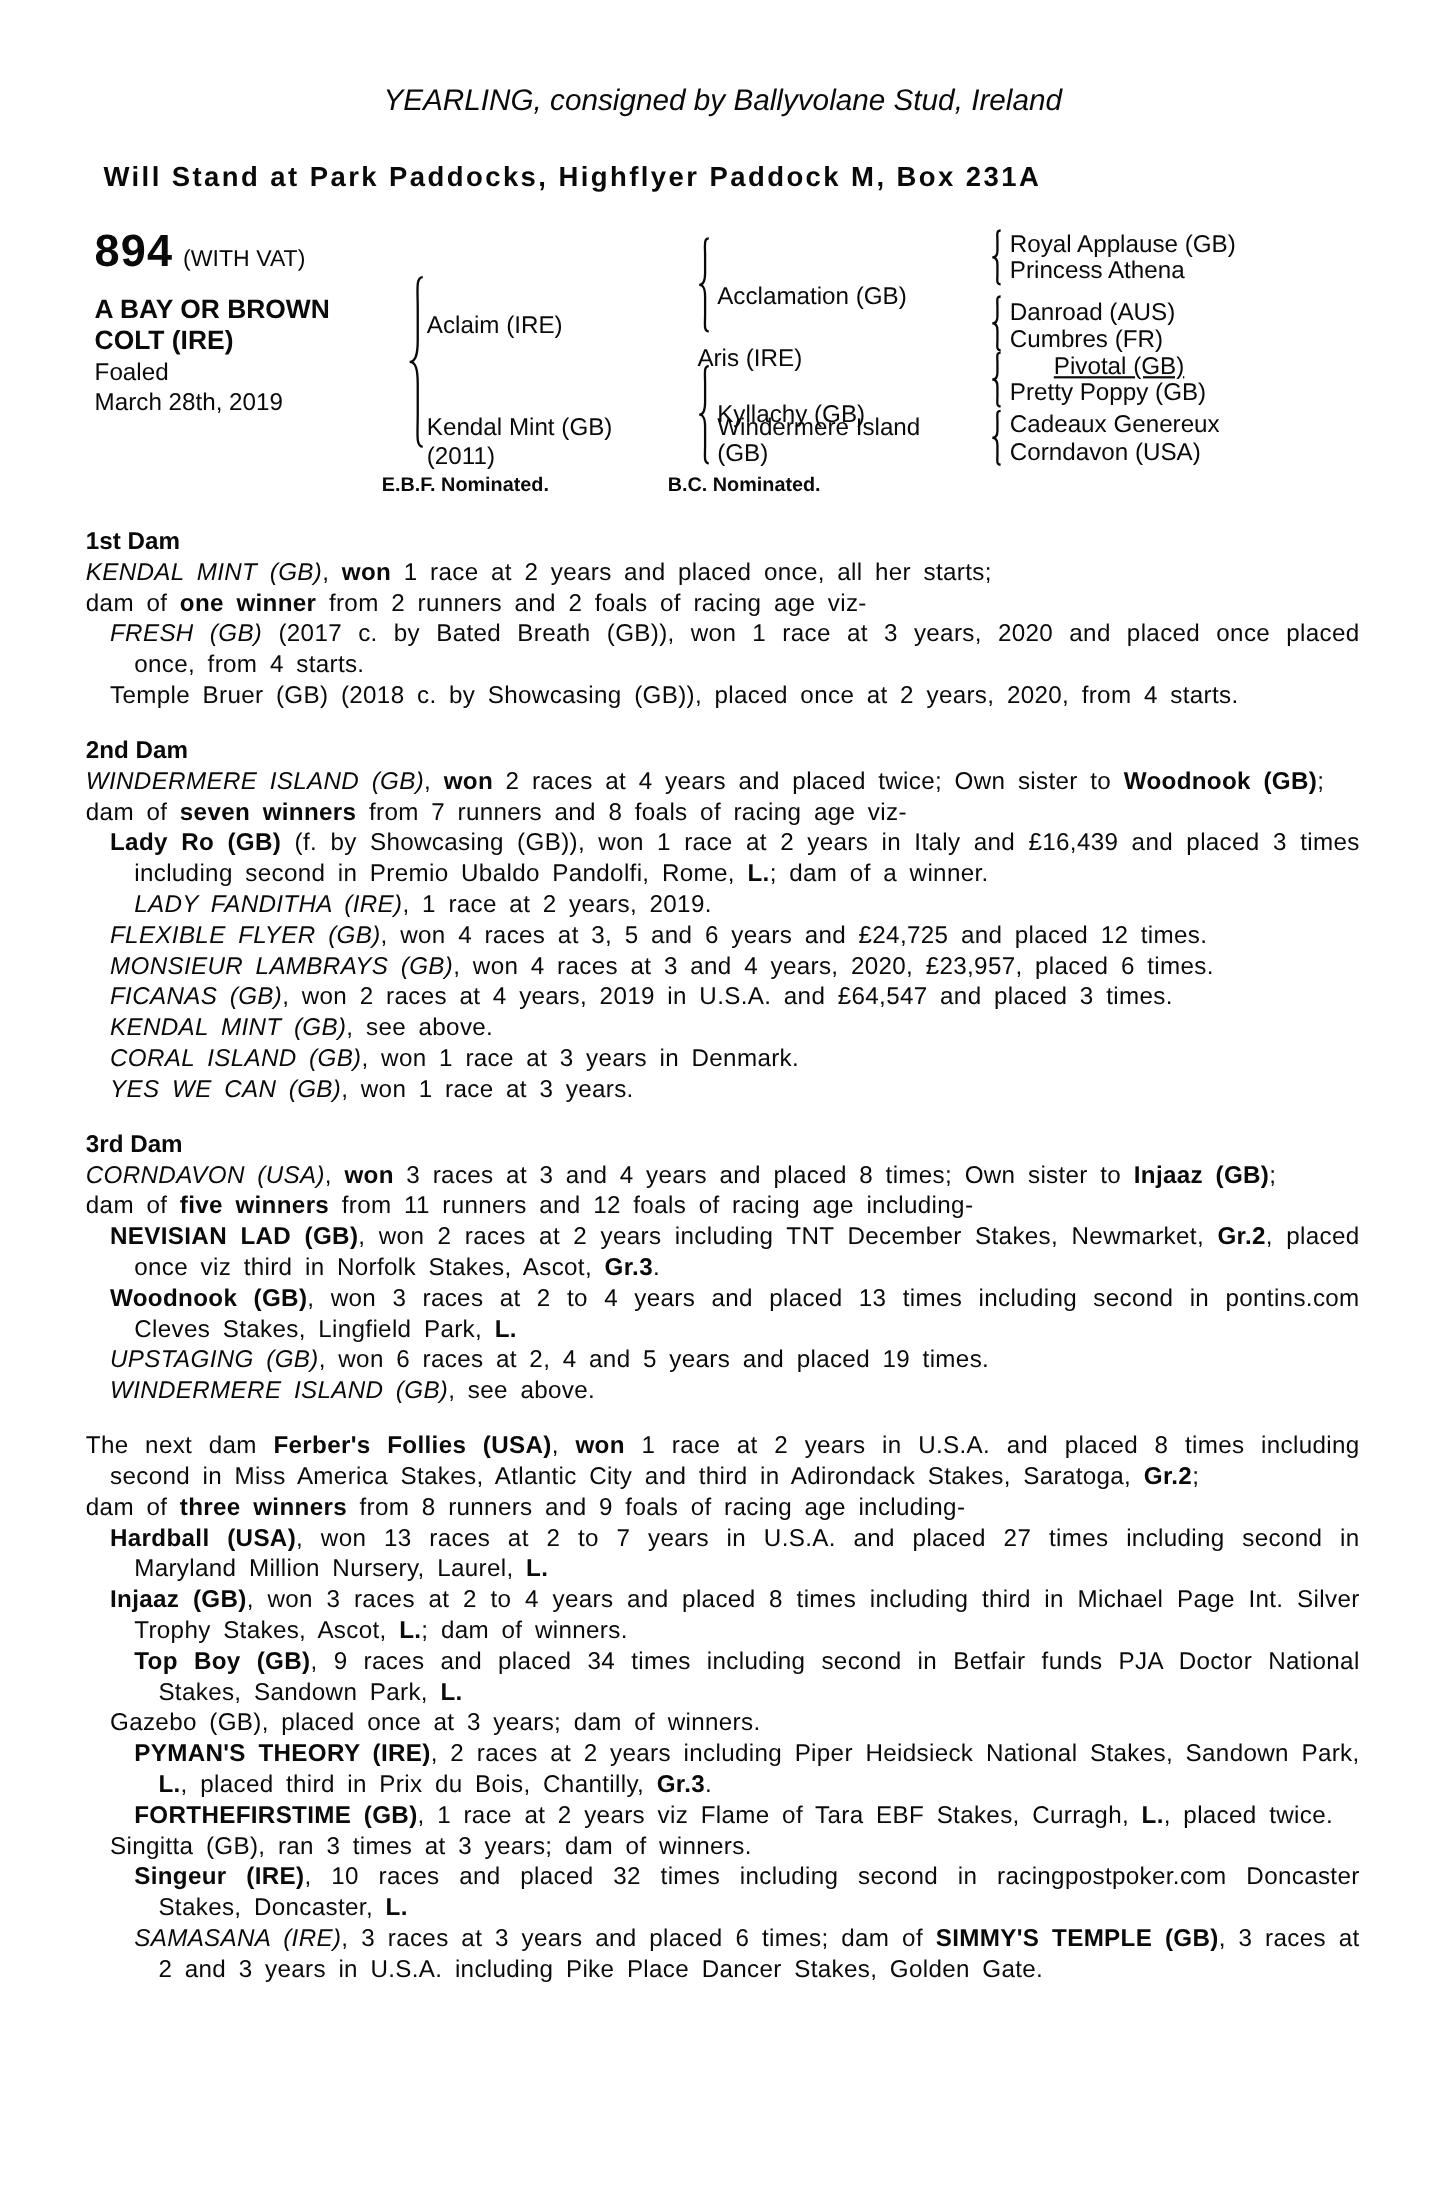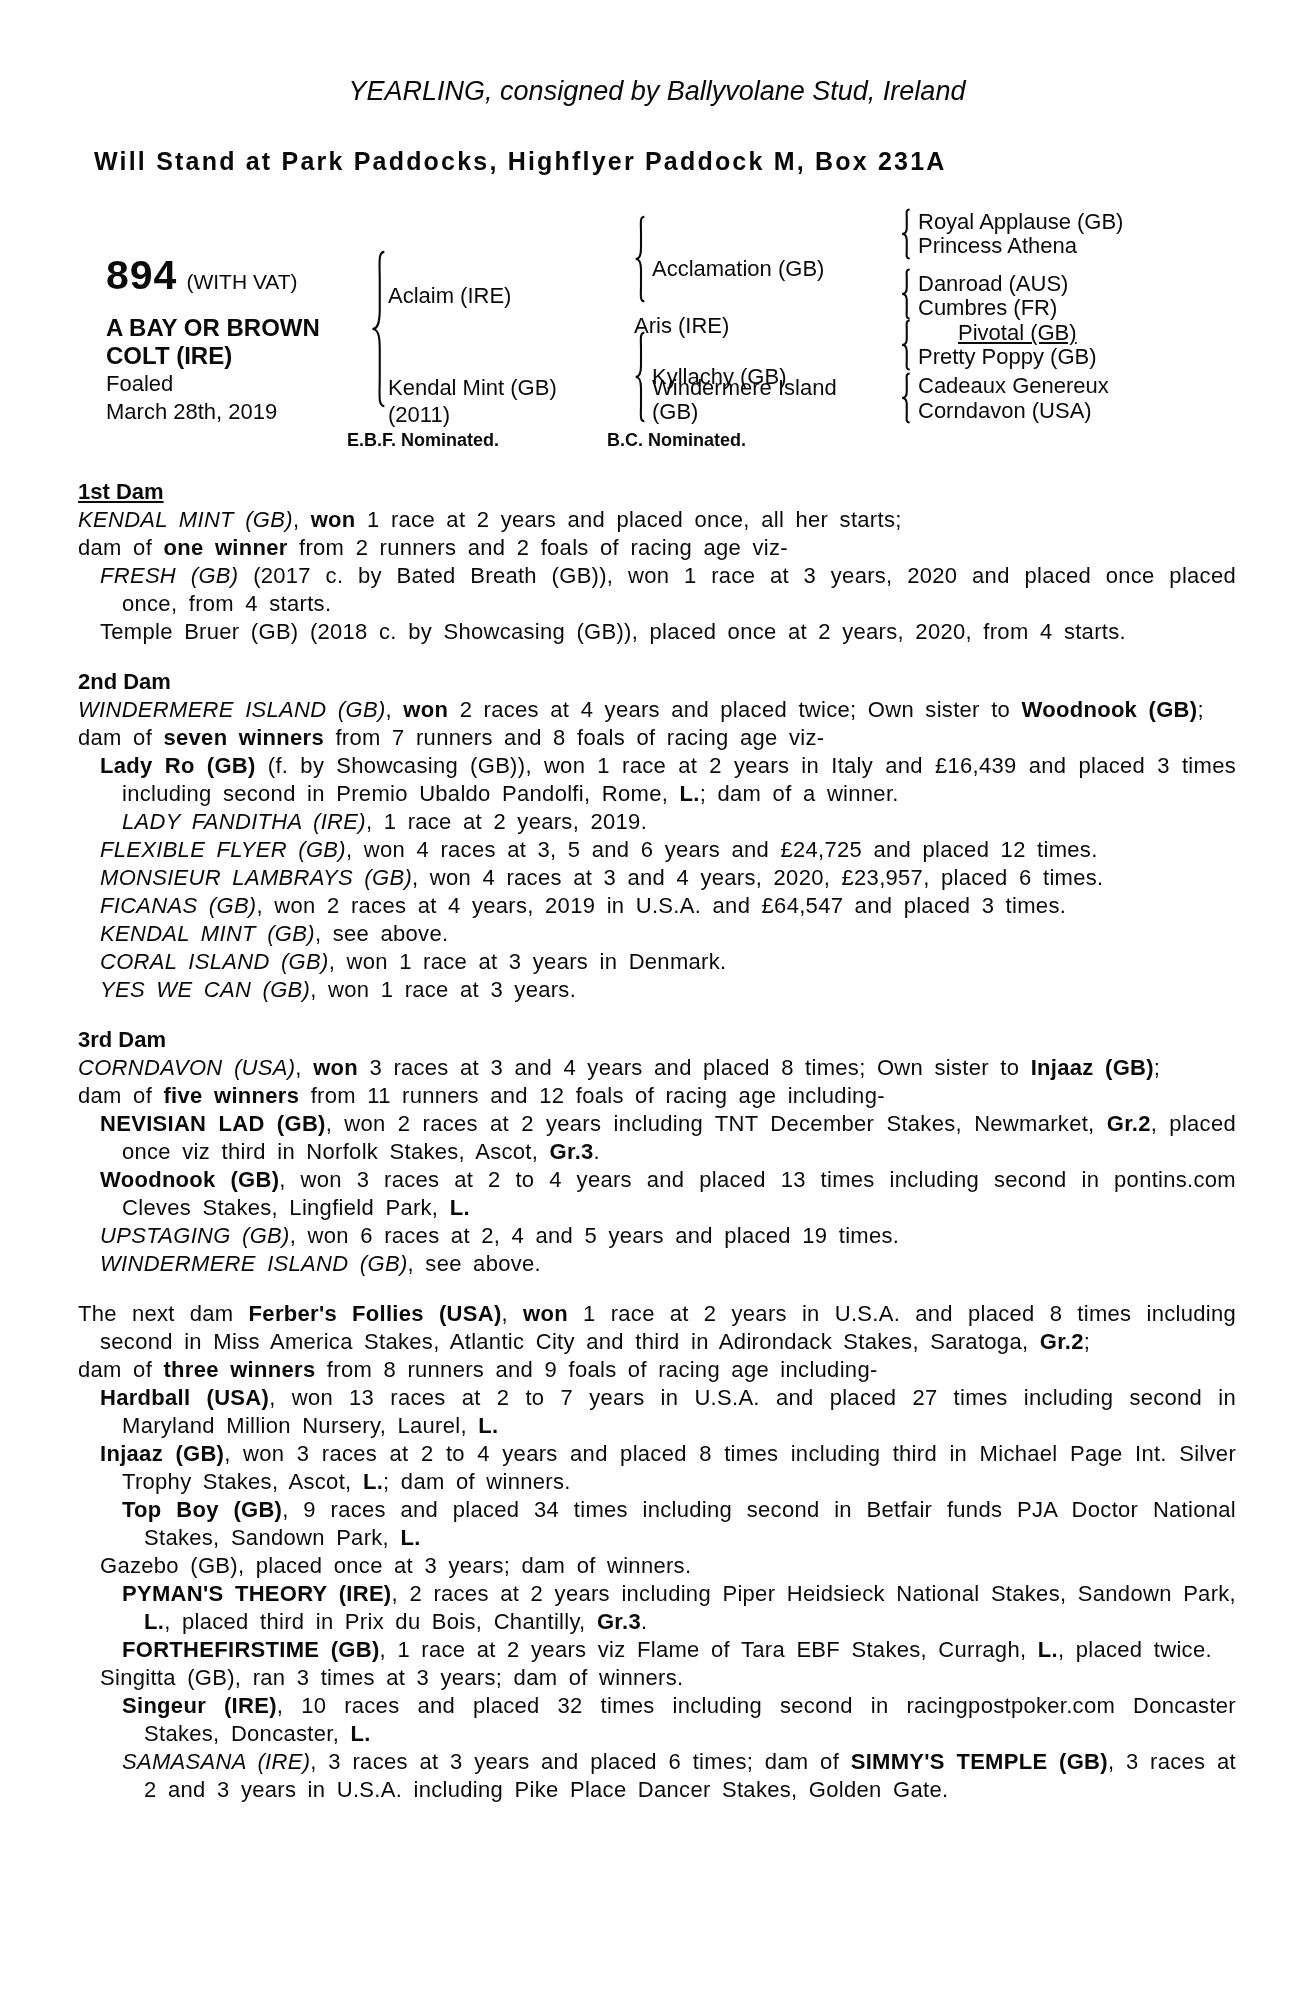--- a/index.html
+++ b/index.html
@@ -35,38 +35,38 @@
   }
 
   
   .pedigree {
     position: relative;
     height: 272px;
     margin-top: 14px;
   }
   .pedigree .abs { position: absolute; }
 
-  .lot-block { left: 28px; top: 18px; width: 266px; margin-top: 47px; }
+  .lot-block { left: 8px; top: 18px; width: 266px; }
   .lot-no { font-weight: bold; font-size: 41px; line-height: 40px; letter-spacing: 1px; }
   .vat { font-size: 21px; font-weight: normal; letter-spacing: 0; margin-left: 9px; }
   .colt-desc { margin-top: 12px; font-weight: bold; font-size: 24px; line-height: 28px; }
   .foaled { font-size: 22px; line-height: 28px; }
 
   .ped-name { font-size: 22px; line-height: 27px; white-space: nowrap; margin-top: 32px; }
   .ped-wrap { font-size: 22px; line-height: 24px; white-space: normal; }
   .ggp-name { font-size: 22px; line-height: 24px; white-space: nowrap; }
 
   .brace path { stroke: #0a0a0a; fill: none; stroke-width: 2.1; }
 
   .nominated { font-weight: bold; font-size: 18px; line-height: 28px; white-space: nowrap; }
 
   
   .catalog { margin-top: 16px; }
   .dam-heading { font-weight: bold; margin: 22px 0 0 0; }
-  .dam-heading:first-child { margin-top: 12px; text-decoration: underline; }
+  .dam-heading:first-child { margin-top: 12px; }
   .para { margin: 0; text-align: justify; word-spacing: 5px; letter-spacing: 0.3px; }
   .ind0 { padding-left: 22px; text-indent: -22px; }
   .ind1 { padding-left: 44px; text-indent: -22px; }
   .ind2 { padding-left: 66px; text-indent: -22px; }
   .gap { margin-top: 22px; }
   .r-n { font-weight: normal; font-style: normal; }
   .r-b { font-weight: bold; }
   .r-i { font-style: italic; }
 </style>
 </head>

